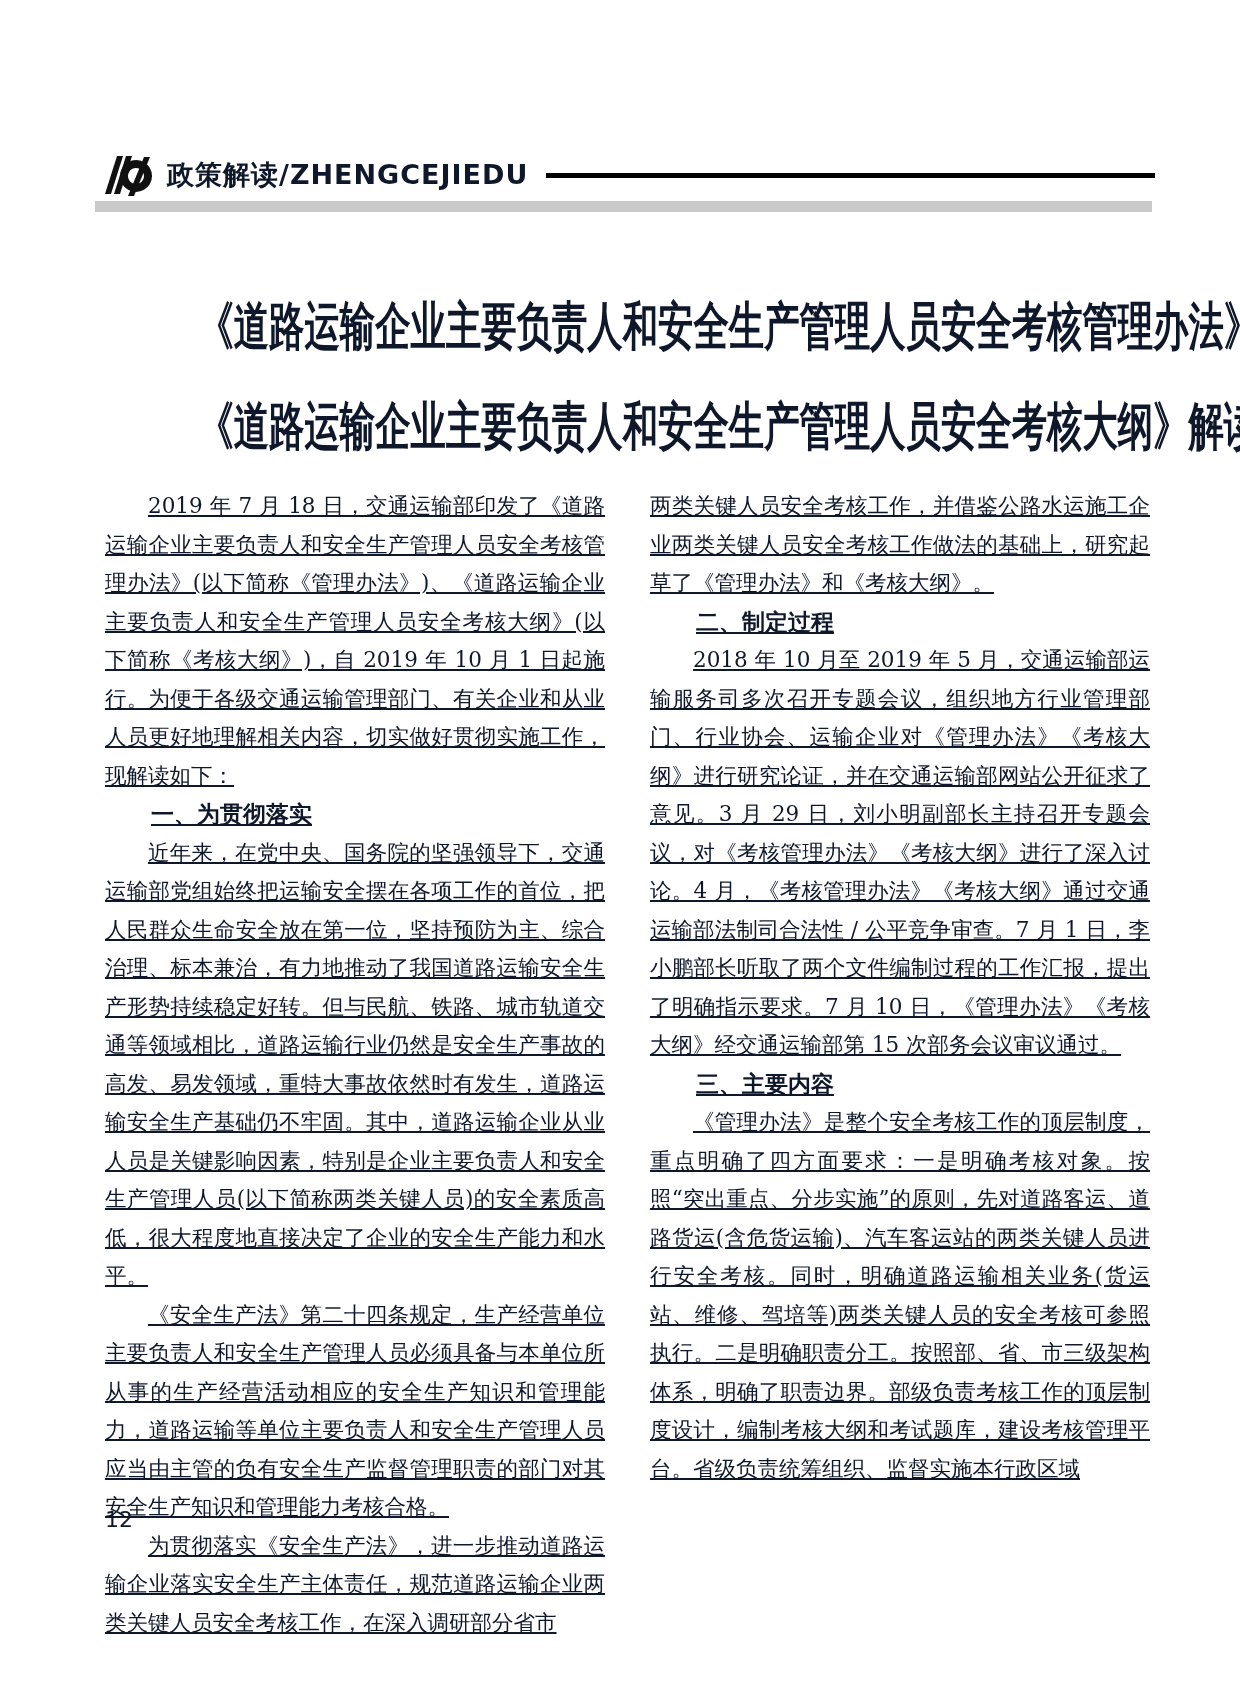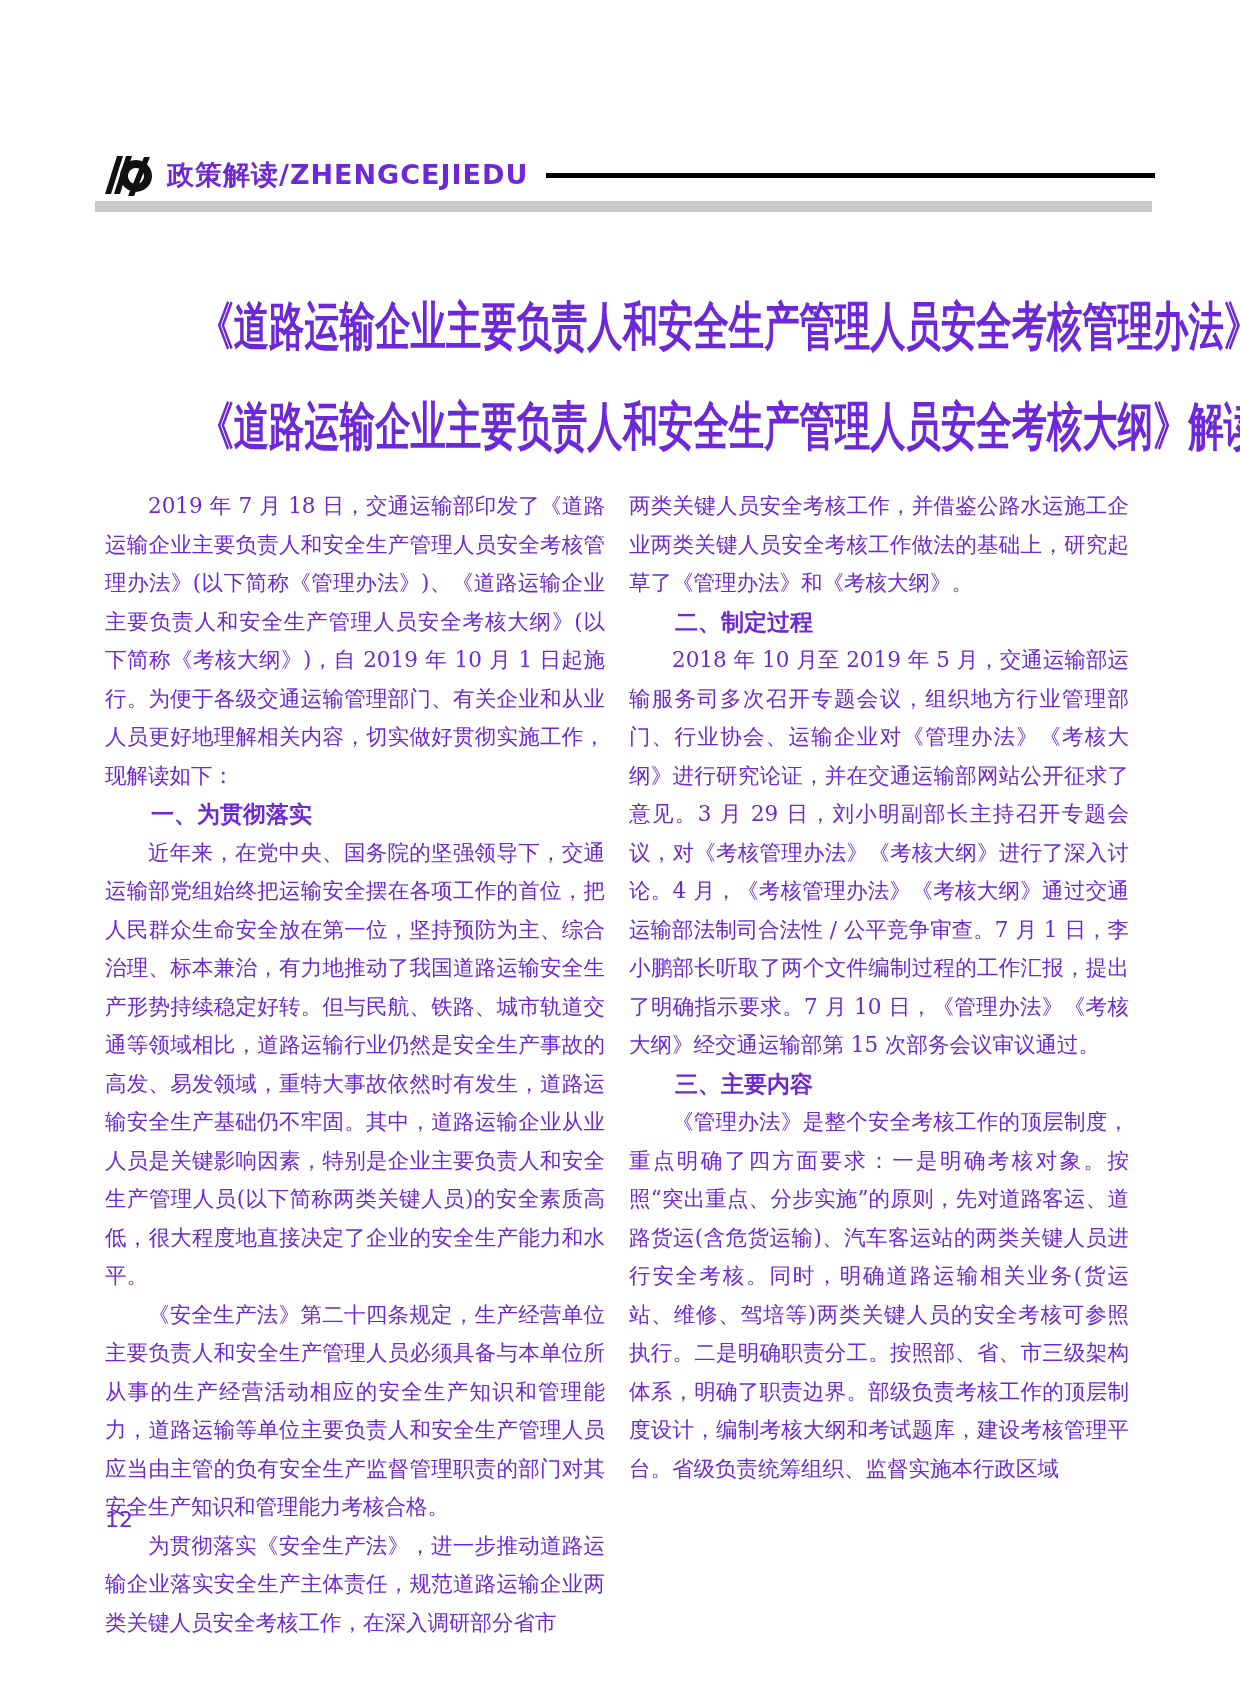--- a/index.html
+++ b/index.html
@@ -1,36 +1,36 @@
 <!DOCTYPE html>
 <html><head>
 <meta charset="utf-8">
 <style>
   html,body { margin:0; padding:0; background:#ffffff; }
-  .page { position:relative; width:1240px; height:1682px; background:#ffffff; color:#6d28d9;
+  .page { position:relative; width:1240px; height:1682px; background:#ffffff; color:#0f172a;
           overflow:hidden; font-family:"DejaVu Serif", serif; }
 
   
   .header { position:absolute; left:103px; top:150px; width:1052px; height:50px;
             display:flex; align-items:center; }
   .logo { width:52px; height:46px; flex:none; margin-right:12px; }
   .header-title { font-family:"DejaVu Sans", sans-serif; font-weight:bold; font-size:27px;
                   white-space:nowrap; letter-spacing:1px; }
   .header-rule { flex:1; height:5px; background:#000; margin-left:18px; }
   .gray-band { position:absolute; left:95px; top:201px; width:1057px; height:11px; background:#c9c9c9; }
 
   
   .title-block { position:absolute; left:0; top:276px; width:1240px; }
   .title-line { height:100px; line-height:100px; text-align:center; white-space:nowrap;
                 font-family:"DejaVu Sans", sans-serif; font-weight:900; font-size:52px;
                 transform:scaleX(0.68); transform-origin:50% 50%; }
 
   
-  .columns { position:absolute; left:105px; top:487px; width:1030px; display:flex; gap:24px;
-             font-size:21.5px; line-height:38.5px; text-align:justify; }
+  .columns { position:absolute; left:105px; top:487px; width:1030px; display:flex; gap:45px;
+             font-size:21.5px; line-height:38.5px; text-align:justify;text-decoration:underline; }
   .col { width:500px; flex:none; }
   .para { margin:0; }
   .indent { text-indent:2em; }
   .sec-heading { margin:0; font-family:"DejaVu Sans", sans-serif; font-weight:bold;
                  font-size:23px; line-height:38.5px; text-indent:2em; }
 
   
   .footer { position:absolute; left:105px; top:1507px; width:1030px; display:flex;
             align-items:baseline; }
   .page-num { font-family:"DejaVu Sans", sans-serif; font-size:22px; }

